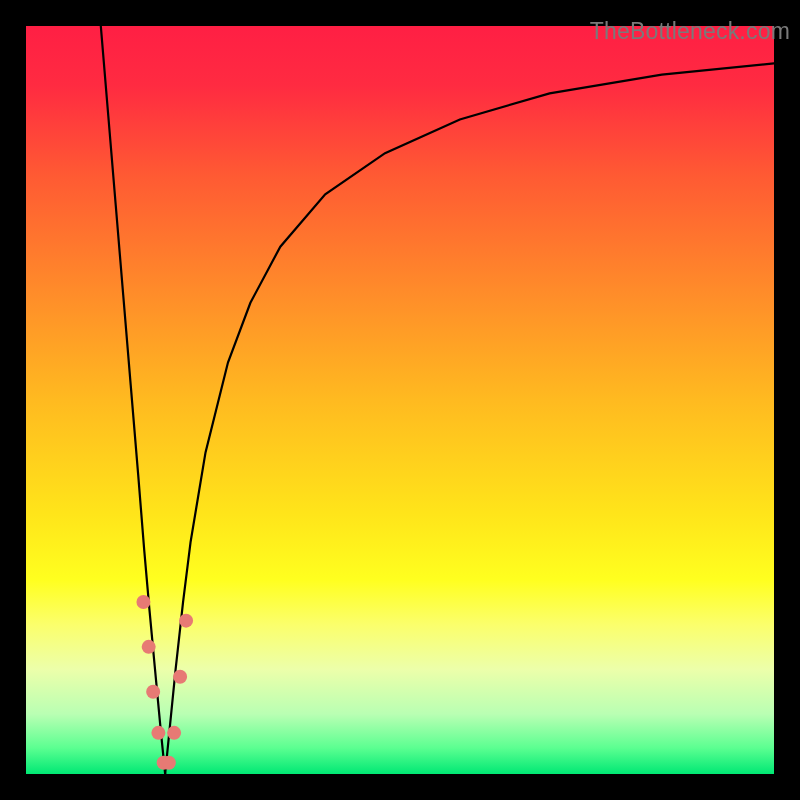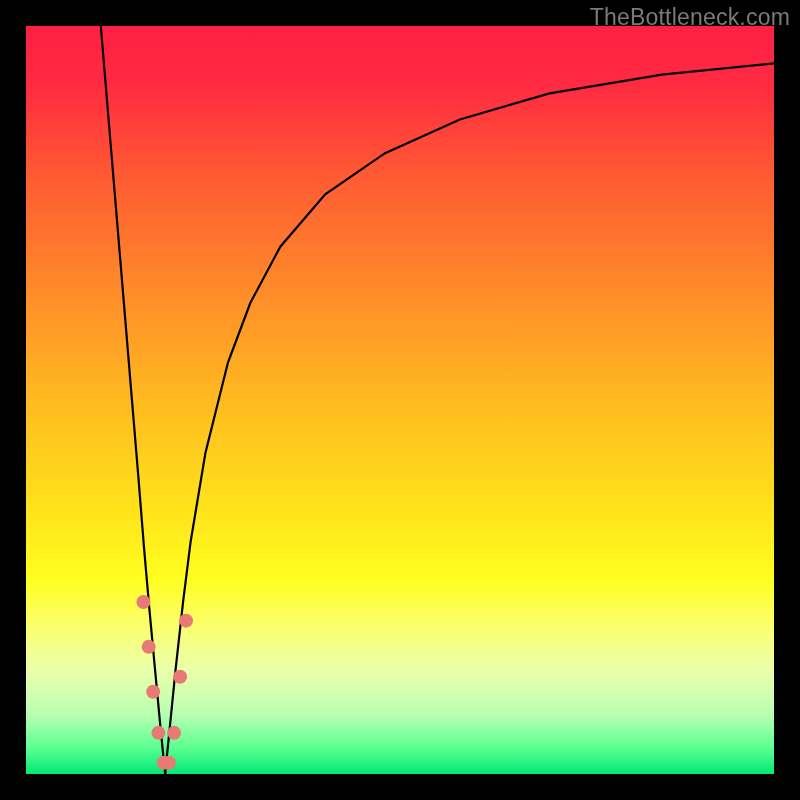--- a/index.html
+++ b/index.html
@@ -36,21 +36,21 @@
   }
   .curve {
     position: absolute;
     left: 0;
     top: 0;
     width: 748px;
     height: 748px;
   }
   .watermark {
     position: absolute;
-    top: 4px;
+    top: 18px;
     right: 10px;
     color: #7a7a7a;
     font-size: 23px;
     letter-spacing: 0.2px;
     font-weight: 400;
   }
 </style>
 </head>
 <body>
 

